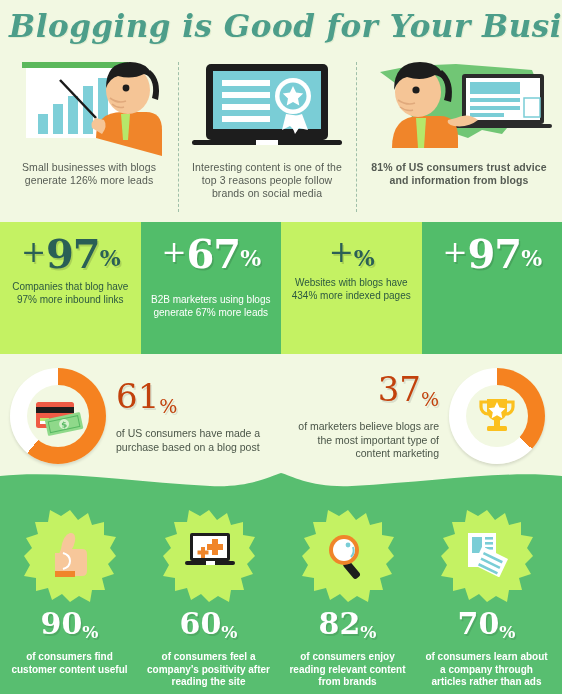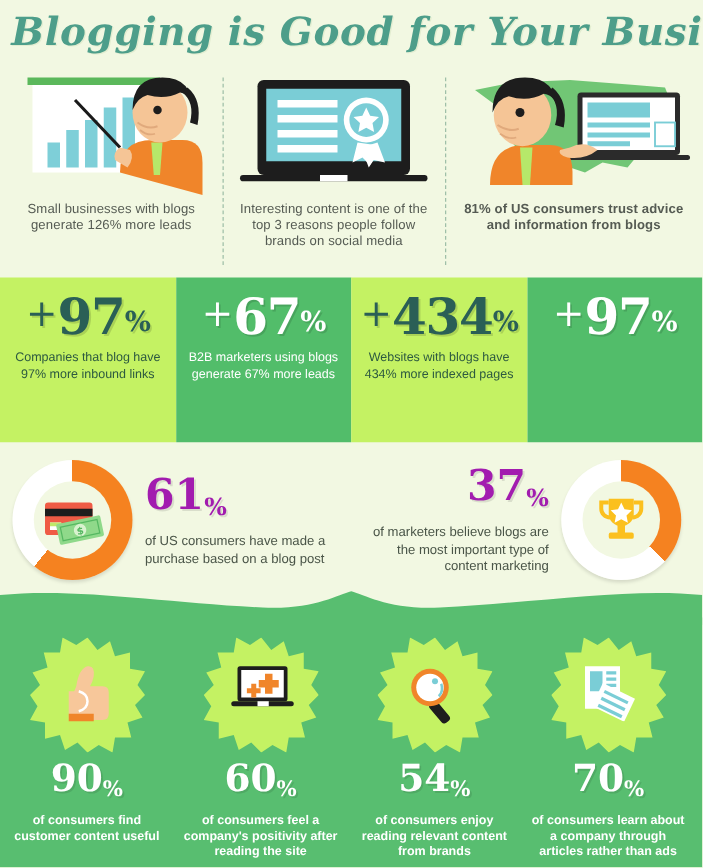--- a/index.html
+++ b/index.html
@@ -63,36 +63,36 @@
     display:flex; align-items:flex-start;
     text-shadow:1.5px 1.5px 0 rgba(0,0,0,0.13);
   }
   .pct-big .plus { font-size:30px; line-height:42px; padding-right:1px; font-weight:normal;}
   .pct-big .sym  { font-size:22px; line-height:30px; padding-top:12px; }
   .light .pct-big { color:#2a5f56; }
   .dark  .pct-big { color:#ffffff; }
   .pct-cap { font-size:10px; line-height:12.5px; text-align:center; padding:4px 10px 0;
              font-weight:500; }
   .light .pct-cap { color:#2d5a40; }
-  .dark  .pct-cap { color:#ffffff; }
+  .dark  .pct-cap { color:#ffffff;margin-top:13px; }
 
   
   .row3 { position:absolute; left:0; top:354px; width:562px; height:124px; background:#f2f8e2; }
   .donut-block { position:absolute; top:0; height:124px; display:flex; align-items:center; }
   .db-left  { left:10px;  width:268px; }
   .db-right { left:277px; width:268px; justify-content:flex-end; }
   .donut { width:96px; height:96px; border-radius:50%; position:relative; flex:0 0 96px;
            box-shadow:0 2px 3px rgba(0,0,0,0.12); }
   .donut .hole { position:absolute; left:17px; top:17px; width:62px; height:62px;
                  border-radius:50%; background:#f2f8e2;
                  display:flex; align-items:center; justify-content:center; }
   .stat-text { padding:0 10px; }
   .db-right .stat-text { text-align:right; }
   .stat-big {
-    font-family:"DejaVu Serif", serif; font-weight:bold; color:#a21caf;
+    font-family:"DejaVu Serif", serif; font-weight:normal; color:#c2410c;
     font-size:34px; line-height:36px; display:flex; align-items:flex-start;
     text-shadow:1.5px 1.5px 0 rgba(0,0,0,0.10);
   }
   .db-right .stat-big { justify-content:flex-end; }
   .stat-big .sym { font-size:19px; padding-top:10px; }
   .stat-cap { font-size:10.5px; line-height:13.5px; color:#4a5548; margin-top:3px; }
 
   
   .row4 { position:absolute; left:0; top:460px; width:562px; height:234px; }
   .wave { position:absolute; left:0; top:0; width:562px; height:40px; }
@@ -215,21 +215,20 @@
         <span class="plus">+</span>
         <span>67</span>
         <span class="sym">%</span>
       </div>
       <div class="pct-cap">B2B marketers using blogs generate 67% more leads</div>
     </div>
 
     <div class="pct-cell light">
       <div class="pct-big">
         <span class="plus">+</span>
-        <span>434</span>
         <span class="sym">%</span>
       </div>
       <div class="pct-cap">Websites with blogs have 434% more indexed pages</div>
     </div>
 
     <div class="pct-cell dark">
       <div class="pct-big">
         <span class="plus">+</span>
         <span>97</span>
         <span class="sym">%</span>
@@ -349,21 +348,21 @@
             <svg width="48" height="48" viewBox="0 0 48 48">
               <rect x="24" y="29" width="8" height="20" rx="3" fill="#1d1d1d" transform="rotate(-40 28 38)"></rect>
               <circle cx="21" cy="19" r="15" fill="#f0852a"></circle>
               <circle cx="21" cy="19" r="11" fill="#ffffff"></circle>
               <circle cx="25" cy="14" r="2.4" fill="#7acdd6"></circle>
               <path d="M30 16 q2 6 -2 10" stroke="#7acdd6" stroke-width="2" fill="none"></path>
             </svg>
           </div>
         </div>
         <div class="b-big">
-          <span>54</span>
+          <span>82</span>
           <span class="sym">%</span>
         </div>
         <div class="b-cap">of consumers enjoy reading relevant content from brands</div>
       </div>
 
       <div class="b-cell">
         <div class="burst">
           <svg width="92" height="92" viewBox="0 0 92 92">
             <path d="M46 0 L54 10 L64 3 L68 15 L80 12 L80 25 L92 27 L86 38 L92 46 L84 54 L90 64 L78 68 L81 80 L68 80 L66 92 L55 86 L46 92 L38 84 L28 90 L24 78 L12 81 L12 68 L0 66 L6 55 L0 46 L8 38 L2 28 L14 24 L11 12 L24 12 L26 0 L37 6 Z" fill="#c4f263"></path>
           </svg>

